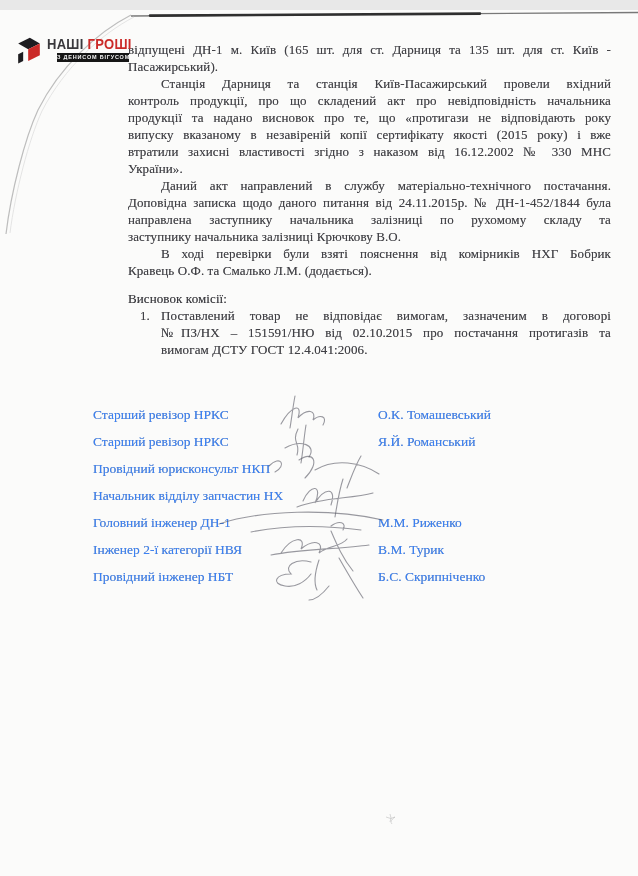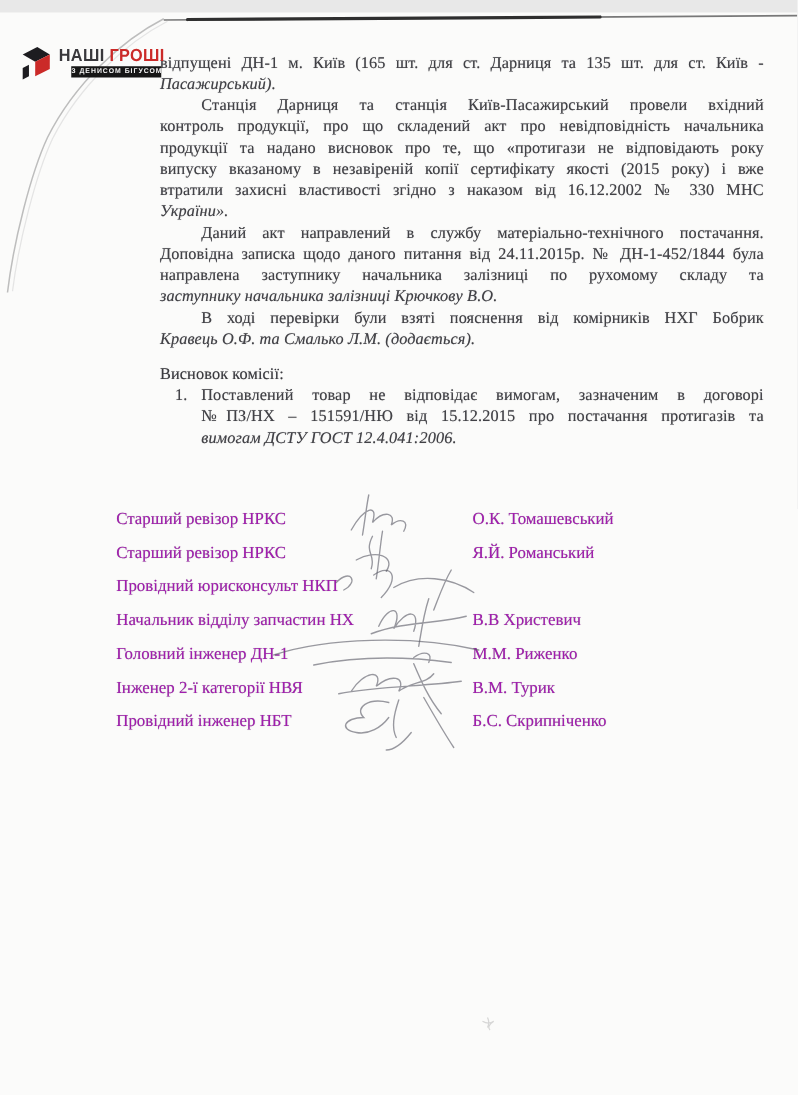--- a/index.html
+++ b/index.html
@@ -34,32 +34,32 @@
   }
   
   .doc{
     position:absolute;left:128px;top:31px;width:483px;
     font-size:13px;line-height:17px;color:#414146;
     text-shadow:0 0 0.6px rgba(65,65,70,0.55);
     letter-spacing:0.1px;
   }
   .ln{height:17px;overflow:visible;white-space:nowrap;}
   .j{text-align:justify;text-align-last:justify;white-space:normal;}
-  .l{text-align:left;font-style:italic;}
+  .l{text-align:left;}
   .ind{text-indent:33px;}
   .heading{
     margin-top:11px;font-weight:normal;color:#3a3a3f;
     height:17px;
   }
   .li-row{position:relative;padding-left:33px;}
   .li-num{position:absolute;left:12px;top:0;}
   
   .sigs{
     position:absolute;left:93px;top:396px;width:437px;
-    font-size:13.5px;color:#a21caf;
+    font-size:13.5px;color:#3b82f6;
     text-shadow:0 0 0.6px rgba(65,65,70,0.5);
   }
   .sig-row{
     position:relative;height:27px;
     display:grid;grid-template-columns:285px 1fr;
     align-items:start;line-height:17px;
   }
   .sig-scribble{
     position:absolute;left:150px;top:-12px;width:130px;height:46px;
     pointer-events:none;
@@ -119,21 +119,21 @@
     <div>
       <div class="ln j ind">В ході перевірки були взяті пояснення від комірників НХГ Бобрик</div>
       <div class="ln l">Кравець О.Ф. та Смалько Л.М. (додається).</div>
     </div>
 
     <div class="ln heading">Висновок комісії:</div>
 
     <div class="li-row">
       <span class="li-num">1.</span>
       <div class="ln j">Поставлений товар не відповідає вимогам, зазначеним в договорі</div>
-      <div class="ln j">№ПЗ/НХ – 151591/НЮ від 15.12.2015 про постачання протигазів та</div>
+      <div class="ln j">№ПЗ/НХ – 151591/НЮ від 02.10.2015 про постачання протигазів та</div>
       <div class="ln l">вимогам ДСТУ ГОСТ 12.4.041:2006.</div>
     </div>
 
   </div>
 
   <div class="sigs">
 
     <div class="sig-row">
       <span>Старший ревізор НРКС</span>
       <span>О.К. Томашевський</span>
@@ -152,21 +152,20 @@
 
     <div class="sig-row">
       <span>Провідний юрисконсульт НКП</span>
       <svg class="sig-scribble wide" viewBox="0 0 180 46">
         <path class="scrib" d="M58,18 C70,6 76,18 64,24 M88,12 C102,2 110,14 94,30 M104,22 C124,10 150,14 168,26 M150,8 C144,18 140,30 136,40"></path>
       </svg>
     </div>
 
     <div class="sig-row">
       <span>Начальник відділу запчастин НХ</span>
-      <span>В.В Христевич</span>
       <svg class="sig-scribble wide" viewBox="0 0 180 46">
         <path class="scrib" d="M92,26 C100,8 112,10 104,28 C114,12 126,12 120,30 M86,32 C112,22 140,24 162,18 M132,4 C128,16 126,30 124,42"></path>
       </svg>
     </div>
 
     <div class="sig-row">
       <span>Головний інженер ДН-1</span>
       <span>М.М. Риженко</span>
       <svg class="sig-scribble wide" viewBox="0 0 180 46">
         <path class="scrib" d="M8,22 C50,8 120,6 172,18 M40,30 C80,22 120,24 150,28 M120,24 C128,18 136,20 132,28"></path>

